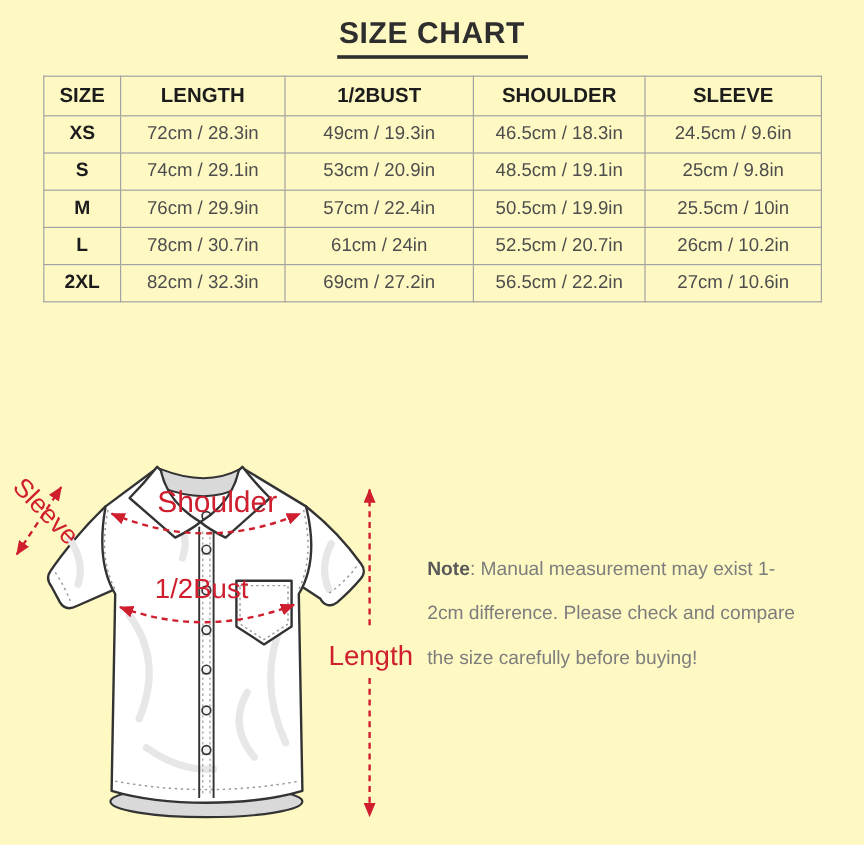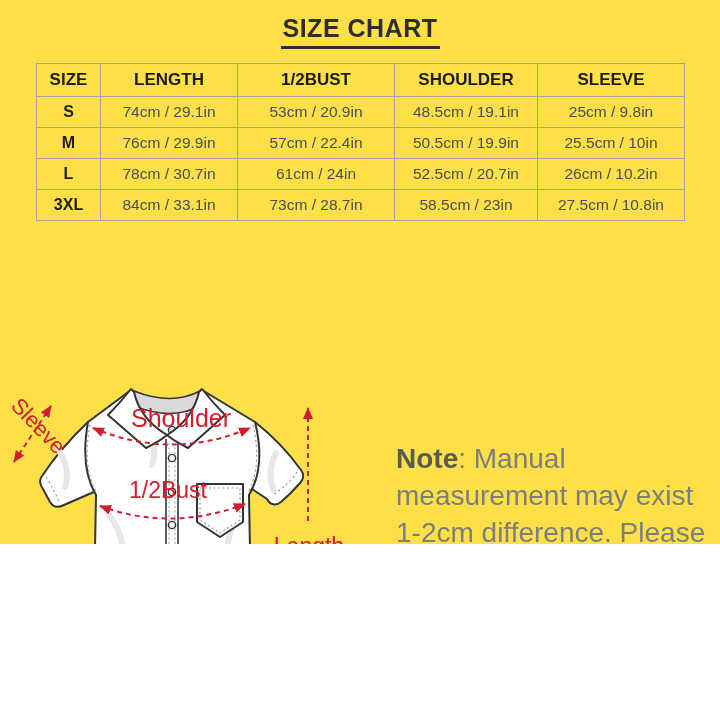--- a/index.html
+++ b/index.html
@@ -1,17 +1,17 @@
 <!DOCTYPE html>
 <html><head>
 <meta charset="utf-8">
 <style>
   * { margin:0; padding:0; box-sizing:border-box; }
   body { background:#fff; font-family:"Liberation Sans","DejaVu Sans",sans-serif; }
-  .page { position:relative; width:720px; height:544px; background:#fde047; overflow:hidden; }
+  .page { position:relative; width:720px; height:704px; background:#fef9c3; overflow:hidden; }
 
   .title-wrap { position:absolute; top:14px; left:0; width:720px; text-align:center; }
   .title {
     display:inline-block; font-size:25px; font-weight:bold; color:#2e2e2e;
     letter-spacing:.5px; border-bottom:3px solid #2e2e2e; padding:0 2px 3px 2px;
   }
 
   table.size-table {
     position:absolute; left:36px; top:63px; width:648px;
     border-collapse:collapse; table-layout:fixed;
@@ -22,22 +22,22 @@
   }
   .size-table th { height:33px; font-size:17px; font-weight:bold; color:#1c1c1c; }
   .size-table td { height:31px; font-size:15.5px; color:#4d4d4d; }
   .size-table td.size-col { font-weight:bold; color:#1c1c1c; font-size:16px; }
   .col-size{width:64px;} .col-length{width:137px;} .col-bust{width:157px;}
   .col-shoulder{width:143px;} .col-sleeve{width:147px;}
 
   .diagram { position:absolute; left:0; top:375px; width:350px; height:345px; }
 
   .note {
-    position:absolute; left:356px; top:440px; width:318px;
-    font-size:28px; line-height:37px; color:#7d7d7d;margin-left:40px;
+    position:absolute; left:356px; top:456px; width:318px;
+    font-size:16px; line-height:37px; color:#7d7d7d;
   }
   .note strong { color:#595959; font-weight:bold; }
 </style>
 </head>
 <body>
 
 <div class="page">
 
   <div class="title-wrap">
     <span class="title">SIZE CHART</span>
@@ -55,20 +55,27 @@
       <tr>
         <th>SIZE</th>
         <th>LENGTH</th>
         <th>1/2BUST</th>
         <th>SHOULDER</th>
         <th>SLEEVE</th>
       </tr>
     </thead>
     <tbody>
       <tr>
+        <td class="size-col">XS</td>
+        <td>72cm / 28.3in</td>
+        <td>49cm / 19.3in</td>
+        <td>46.5cm / 18.3in</td>
+        <td>24.5cm / 9.6in</td>
+      </tr>
+      <tr>
         <td class="size-col">S</td>
         <td>74cm / 29.1in</td>
         <td>53cm / 20.9in</td>
         <td>48.5cm / 19.1in</td>
         <td>25cm / 9.8in</td>
       </tr>
       <tr>
         <td class="size-col">M</td>
         <td>76cm / 29.9in</td>
         <td>57cm / 22.4in</td>
@@ -76,25 +83,25 @@
         <td>25.5cm / 10in</td>
       </tr>
       <tr>
         <td class="size-col">L</td>
         <td>78cm / 30.7in</td>
         <td>61cm / 24in</td>
         <td>52.5cm / 20.7in</td>
         <td>26cm / 10.2in</td>
       </tr>
       <tr>
-        <td class="size-col">3XL</td>
-        <td>84cm / 33.1in</td>
-        <td>73cm / 28.7in</td>
-        <td>58.5cm / 23in</td>
-        <td>27.5cm / 10.8in</td>
+        <td class="size-col">2XL</td>
+        <td>82cm / 32.3in</td>
+        <td>69cm / 27.2in</td>
+        <td>56.5cm / 22.2in</td>
+        <td>27cm / 10.6in</td>
       </tr>
     </tbody>
   </table>
 
   <svg class="diagram" viewBox="0 0 350 345">
     <defs>
       <marker id="ah" markerUnits="userSpaceOnUse" markerWidth="14" markerHeight="12" refX="11" refY="5" orient="auto-start-reverse">
         <path d="M0,0 L12,5 L0,10 Z" fill="#cf1e2e"></path>
       </marker>
     </defs>

